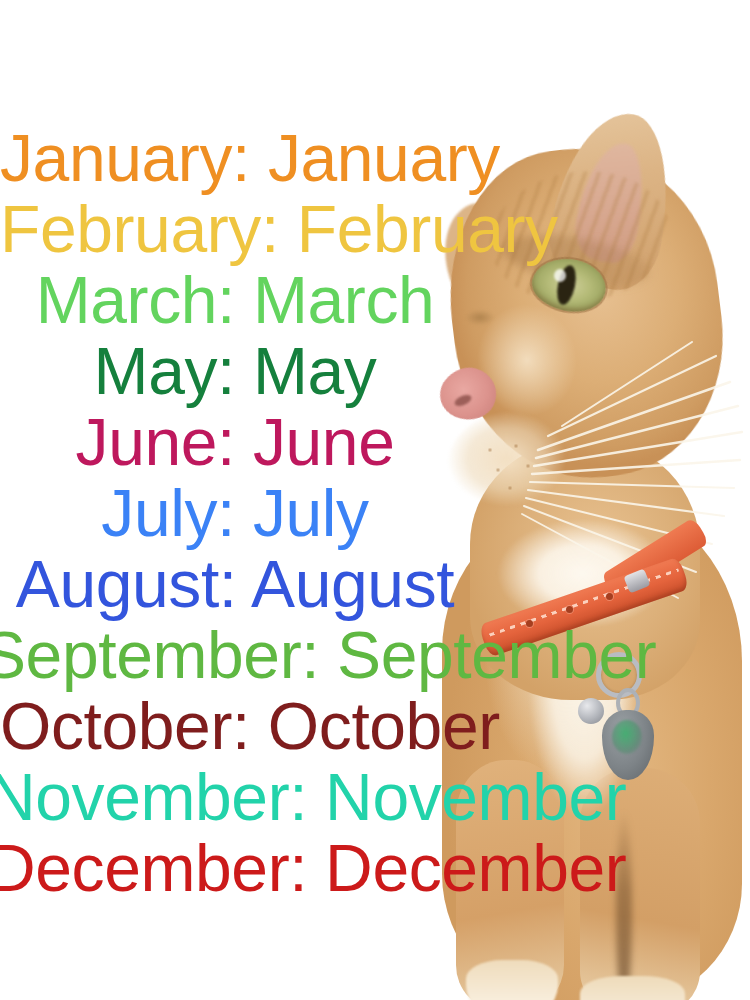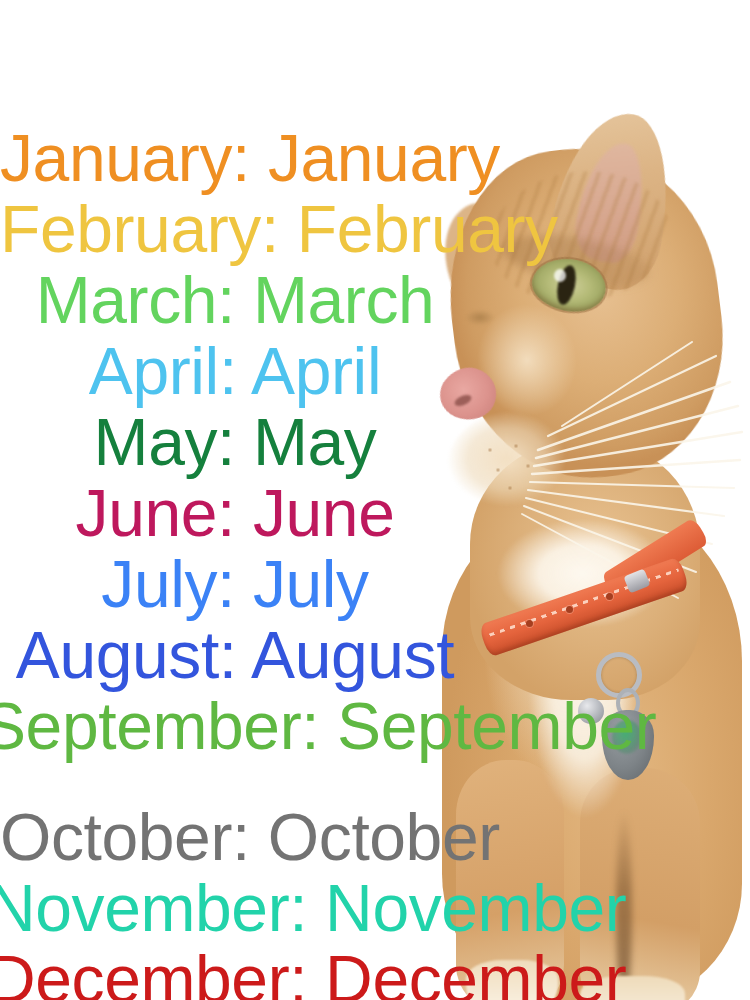--- a/index.html
+++ b/index.html
@@ -413,24 +413,23 @@
     <div class="cat-layer tag"></div>
     <div class="cat-layer tag-green"></div>
 
     <div class="cat-layer edge-fade"></div>
   </div>
 
   <div class="month-list">
     <div class="month-row" style="color: rgb(239, 143, 34);">January: January</div>
     <div class="month-row" style="color: rgb(239, 197, 64);">February: February</div>
     <div class="month-row" style="color: rgb(99, 212, 94);">March: March</div>
-    <div class="month-row" style="color: rgb(78, 195, 239);">April: April</div>
     <div class="month-row" style="color: #15803d;">May: May</div>
     <div class="month-row" style="color: #be185d;">June: June</div>
     <div class="month-row" style="color: #3b82f6;">July: July</div>
     <div class="month-row" style="color: rgb(51, 85, 221);">August: August</div>
     <div class="month-row xwide" style="color: rgb(95, 184, 66);">September: September</div>
-    <div class="month-row" style="color: #737373; margin-top: 40px;">October: October</div>
+    <div class="month-row" style="color: #7f1d1d;">October: October</div>
     <div class="month-row wide" style="color: rgb(34, 211, 170);">November: November</div>
     <div class="month-row wide" style="color: rgb(204, 26, 26);">December: December</div>
   </div>
 
 </div>
 
 </body></html>

